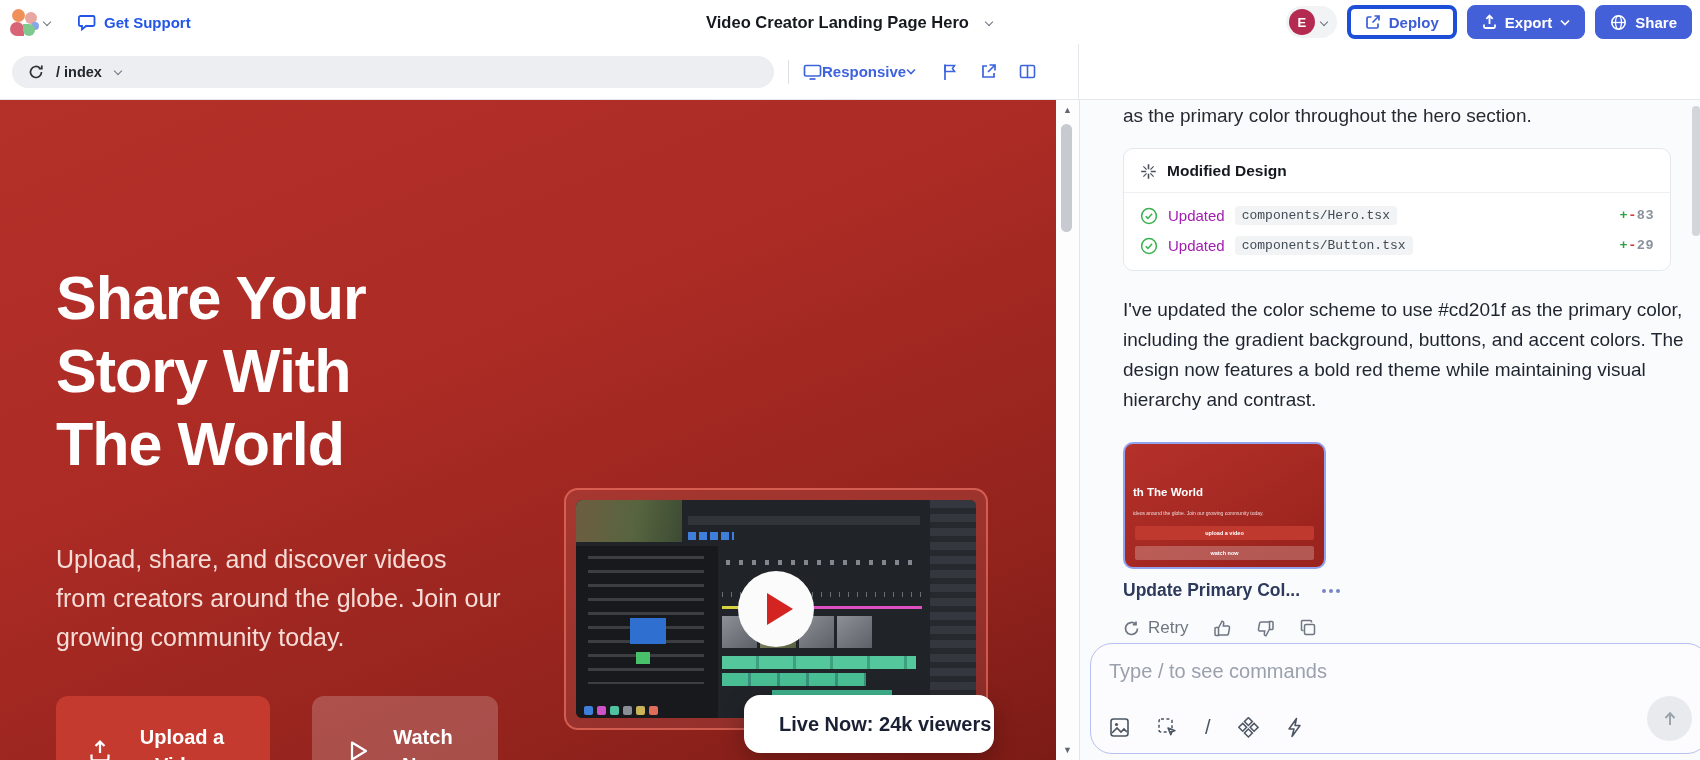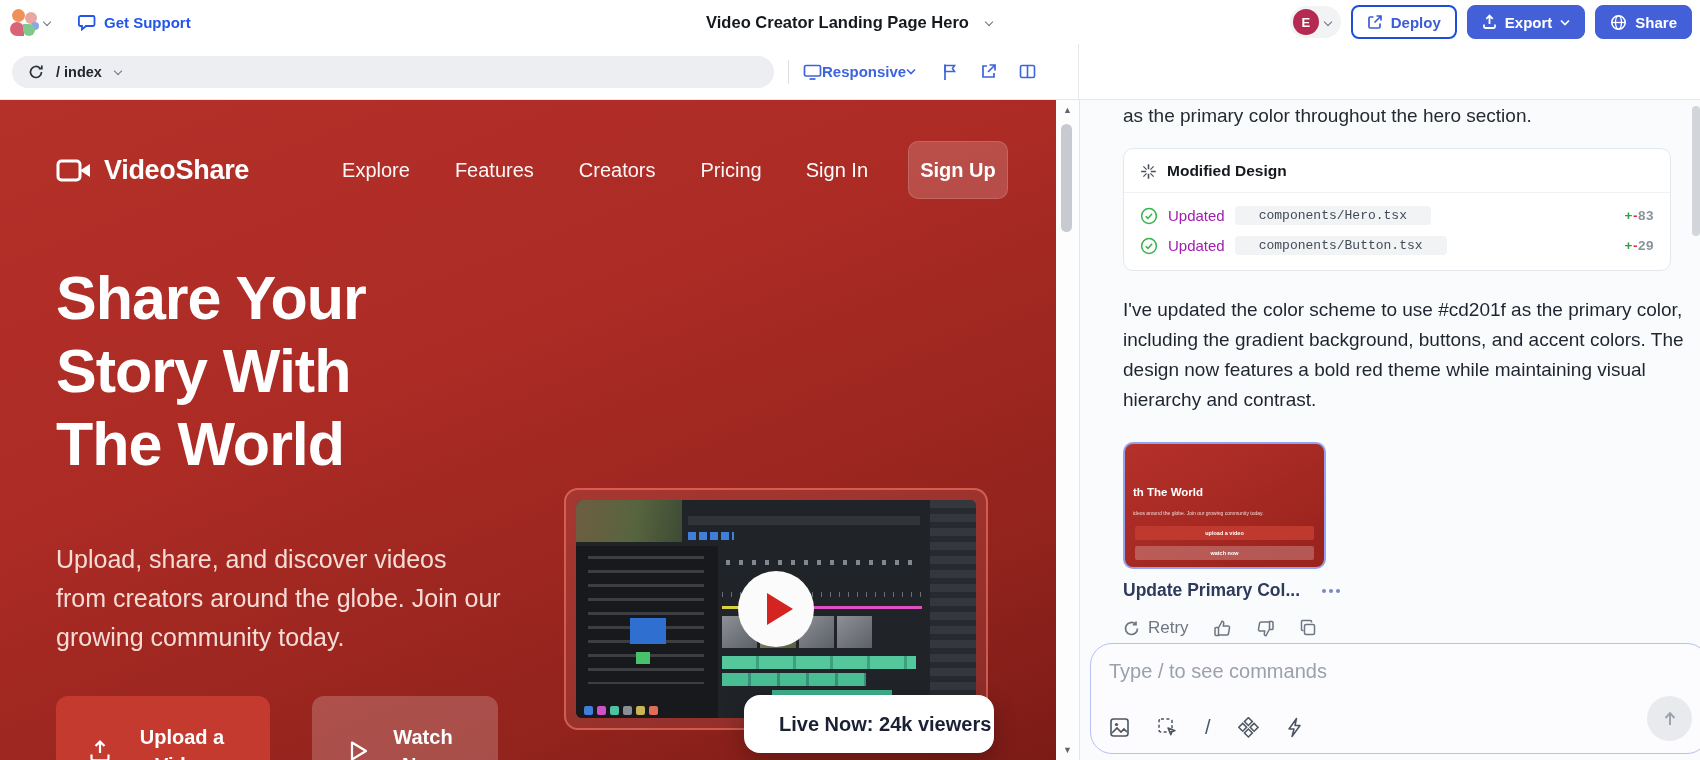--- a/index.html
+++ b/index.html
@@ -18,21 +18,21 @@
   .logo .l5 { width:8px; height:8px; right:-2px; bottom:6px; background:#8aa6e8; }
   .chev { width:9px; height:9px; display:inline-block; position:relative; }
   .chev::after { content:""; position:absolute; left:1px; top:1px; width:5px; height:5px; border-right:1.6px solid #6b7280; border-bottom:1.6px solid #6b7280; transform:rotate(45deg); }
   .support { display:flex; align-items:center; gap:7px; margin-left:26px; color:#2356e8; font-size:15px; font-weight:600; cursor:pointer; }
   .doc-title { position:absolute; left:0; right:0; top:0; height:44px; display:flex; align-items:center; justify-content:center; gap:16px; pointer-events:none; }
   .doc-title span { font-size:16.5px; font-weight:700; color:#15181d; }
   .topbar-right { margin-left:auto; display:flex; align-items:center; gap:10px; }
   .avatar-pill { height:32px; border-radius:16px; background:#f1f3f5; display:flex; align-items:center; gap:5px; padding:0 8px 0 3px; cursor:pointer; }
   .avatar { width:26px; height:26px; border-radius:50%; background:#b42a50; color:#fff; font-size:13px; font-weight:700; display:flex; align-items:center; justify-content:center; }
   .btn { height:34px; border-radius:8px; display:flex; align-items:center; gap:8px; padding:0 14px; font-size:15px; font-weight:700; cursor:pointer; }
-  .btn-outline { background:#fff; border:2px solid #1d4ed8; color:#3d5cd7; }
+  .btn-outline { background:#fff; border:4px solid #1d4ed8; color:#3d5cd7; }
   .btn-blue { background:#4460d8; color:#fff; border:1px solid #4460d8; }
 
   
   .toolbar { height:56px; display:flex; border-bottom:1px solid #e4e7eb; background:#fff; }
   .tb-left { width:1079px; flex:0 0 1079px; display:flex; align-items:center; padding:0 12px; border-right:1px solid #e4e7eb; }
   .url-bar { flex:0 0 762px; height:32px; background:#eceef1; border-radius:16px; display:flex; align-items:center; gap:12px; padding:16px 16px; cursor:text; }
   .url-bar span { font-size:14.5px; font-weight:600; color:#23272e; }
   .tb-div { width:1px; height:24px; background:#dcdfe4; margin:0 14px; }
   .device { display:flex; align-items:center; color:#3d63dd; font-size:15px; font-weight:600; cursor:pointer; }
   .tb-icons { display:flex; align-items:center; gap:22px; margin-left:26px; }
@@ -102,22 +102,22 @@
 
   
   .chat { flex:1; background:#fafbfc; border-left:1px solid #e3e6ea; position:relative; padding:4px 30px 0 43px; }
   .clip-line { font-size:19px; color:#262b33; margin-top:1px; }
   .mod-card { margin-top:21px; width:548px; background:#fff; border:1px solid #e4e7ec; border-radius:10px; padding:13px 16px 15px; }
   .mod-head { display:flex; align-items:center; gap:10px; font-size:15.5px; font-weight:700; color:#15181d; }
   .mod-hr { height:1px; background:#eef0f3; margin:12px -16px 13px; }
   .mod-row { display:flex; align-items:center; gap:10px; margin-top:11px; }
   .mod-row:first-of-type { margin-top:0; }
   .mod-row .act { font-size:15px; color:#a21caf; }
-  .chip { font-family:"Liberation Mono", monospace; font-size:13px; color:#414b57; background:#f1f3f4; border-radius:4px; padding:2px 24px; }
-  .diffs { margin-left:auto; font-size:13.5px; font-weight:600; letter-spacing:.5px; }
+  .chip { font-family:"Liberation Mono", monospace; font-size:13px; color:#414b57; background:#f1f3f4; border-radius:4px; padding:2px 7px; }
+  .diffs { margin-left:auto; font-size:13.5px; font-weight:600; letter-spacing:.5px;font-family:Liberation Mono, monospace; }
   .diffs .plus { color:#2f9e44; } .diffs .minus { color:#e03131; } .diffs .num { color:#8a929c; }
   .msg { margin-top:24px; width:566px; font-size:19px; line-height:30px; color:#1f2530; }
 
   .ver-card { margin-top:27px; width:203px; height:127px; border-radius:10px; border:2px solid #94a3f0; background:linear-gradient(150deg,#b5312a,#9c241e 85%); position:relative; overflow:hidden; cursor:pointer; }
   .mini-h { position:absolute; left:8px; top:42px; color:#fff; font-weight:800; font-size:11.5px; }
   .mini-d { position:absolute; left:8px; top:66px; color:rgba(255,255,255,.8); font-size:5px; white-space:nowrap; }
   .mini-b1,.mini-b2 { position:absolute; left:10px; right:10px; height:14px; border-radius:2px; color:#fff; font-size:5.5px; font-weight:700; display:flex; align-items:center; justify-content:center; }
   .mini-b1 { top:82px; background:#c0392f; }
   .mini-b2 { top:102px; background:rgba(255,255,255,.24); }
   .ver-label-row { margin-top:11px; display:flex; align-items:center; gap:18px; }
@@ -229,39 +229,20 @@
           <rect x="1.5" y="1.5" width="14" height="12" rx="1.5" fill="none" stroke="#3d63dd" stroke-width="1.6"></rect>
           <path d="M8.5 1.5v12" stroke="#3d63dd" stroke-width="1.6"></path>
         </svg>
     </div>
   </div>
 </div>
 
 <div class="content">
 
   <div class="preview">
-    <div class="hero-nav">
-      <div class="brand">
-        <svg width="36" height="25" viewBox="0 0 36 25">
-            <rect x="2" y="3" width="22" height="19" rx="3.5" fill="none" stroke="#fff" stroke-width="3"></rect>
-            <path d="M24 12.5 34 6v13z" fill="#fff"></path>
-          </svg>
-        <span>VideoShare</span>
-      </div>
-      <div class="nav-links">
-        <span>Explore</span>
-        <span>Features</span>
-        <span>Creators</span>
-        <span>Pricing</span>
-      </div>
-      <span class="signin">Sign In</span>
-      <div class="signup">
-          <span>Sign Up</span>
-        </div>
-    </div>
 
     <div class="hero-h1">
       <div>Share Your</div>
       <div>Story With</div>
       <div>The World</div>
     </div>
 
     <p class="hero-desc">Upload, share, and discover videos from creators around the globe. Join our growing community today.</p>
 
     <div class="cta-row">

